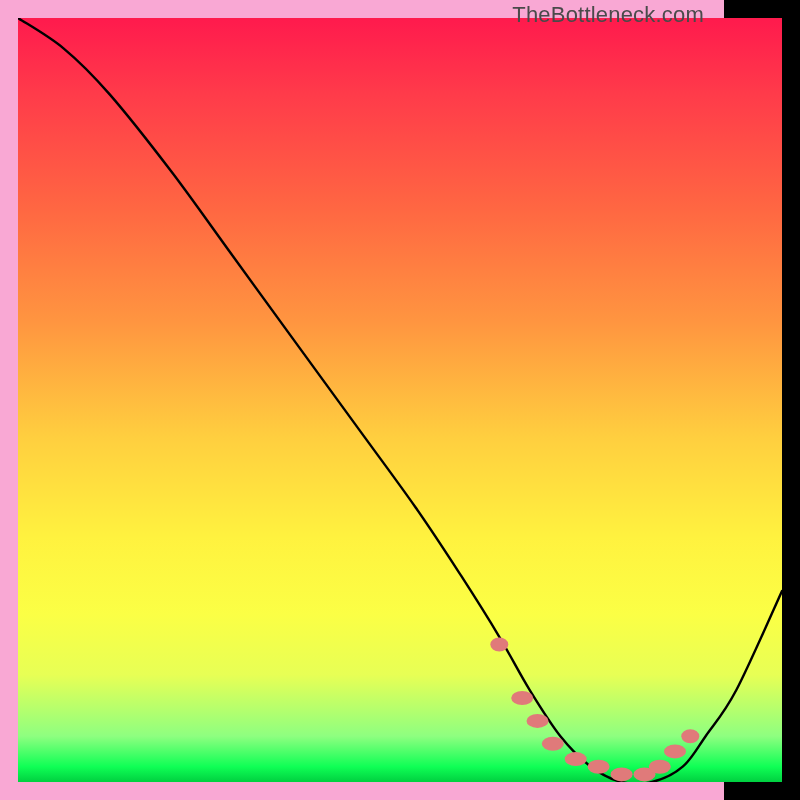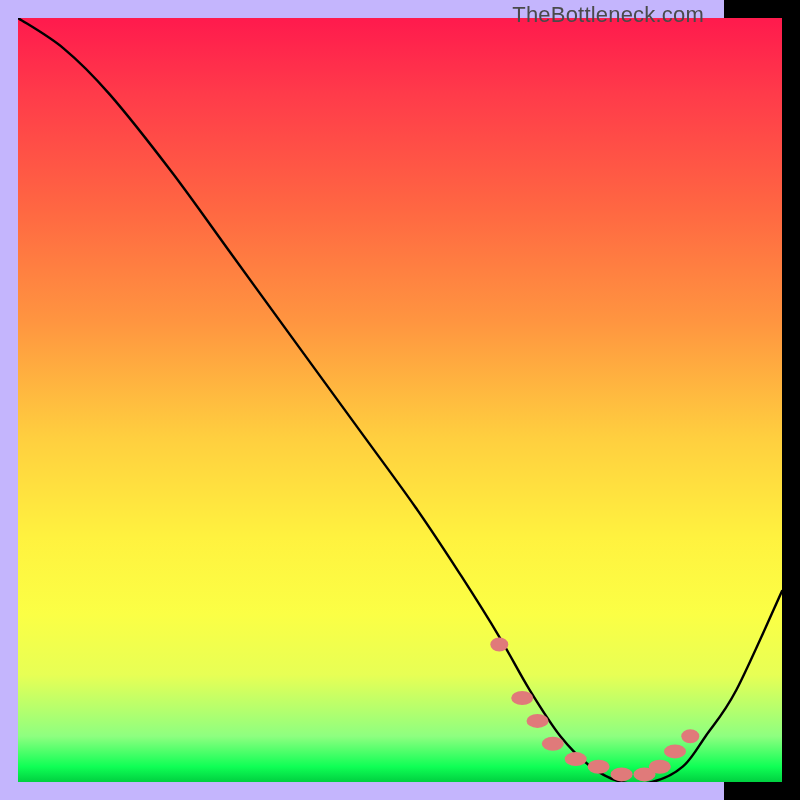--- a/index.html
+++ b/index.html
@@ -8,21 +8,21 @@
     width: 800px;
     height: 800px;
     background: #000;
     overflow: hidden;
     font-family: Arial, Helvetica, sans-serif;
   }
   .frame {
     position: relative;
     width: 724px;
     height: 800px;
-    background: #c4b5fd;
+    background: #f9a8d4;
   }
   .plot-area {
     position: absolute;
     left: 18px;
     top: 18px;
     width: 764px;
     height: 764px;
     background: linear-gradient(to bottom,
       #ff1a4d 0%,
       #ff3b4a 10%,

